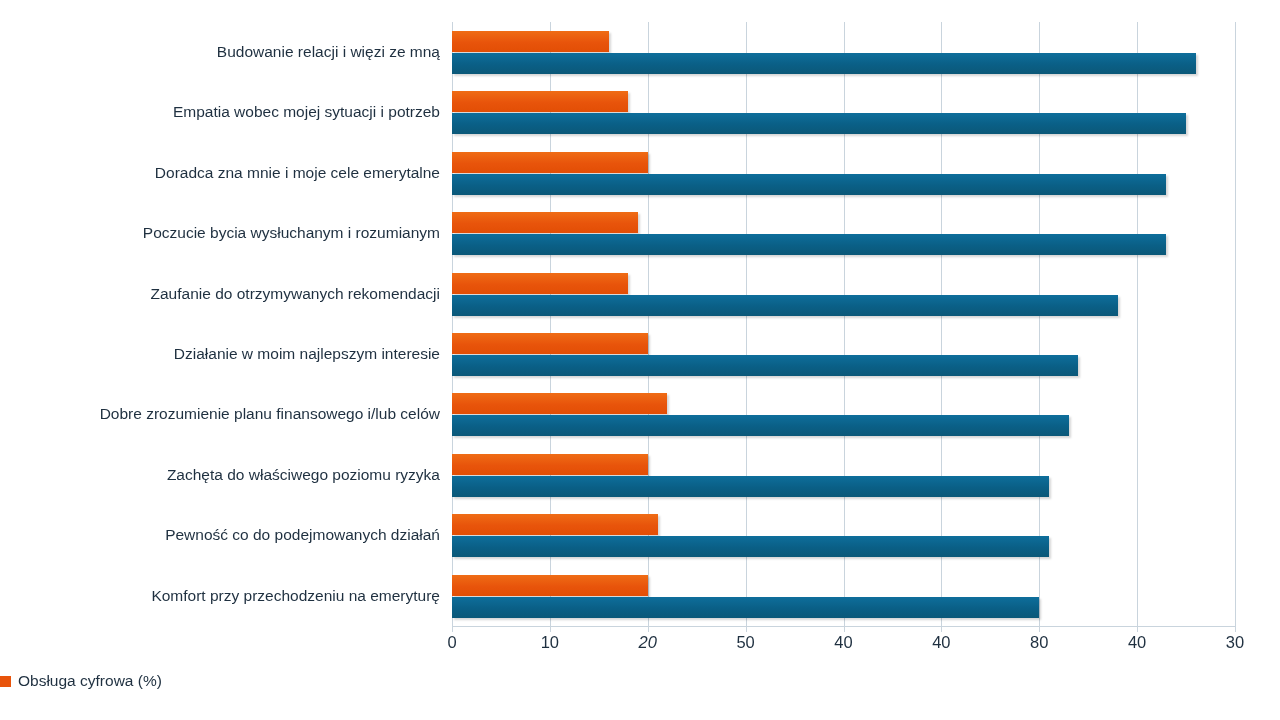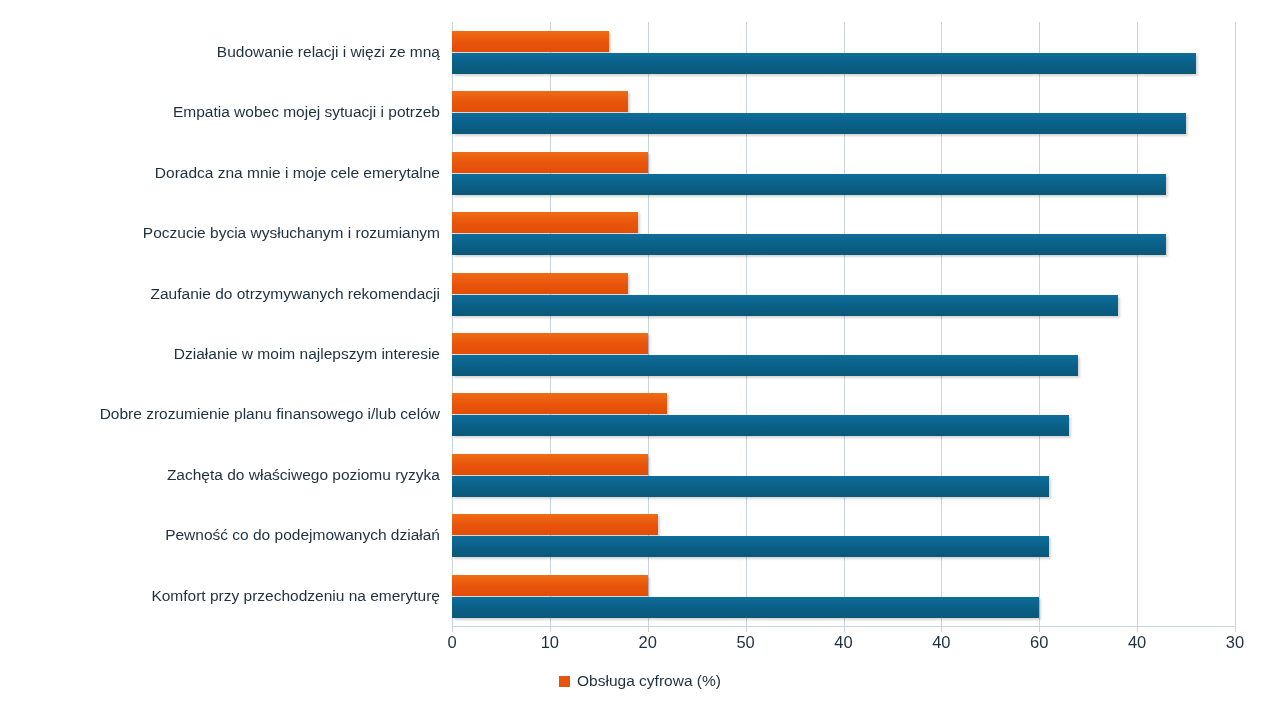--- a/index.html
+++ b/index.html
@@ -61,21 +61,21 @@
   .tick-label{
     position:absolute;top:633px;
     transform:translateX(-50%);
     font-size:16.5px;color:#1F3040;
     white-space:nowrap;
   }
 
   
   #legend{
     position:absolute;left:0;top:672px;width:1280px;
-    display:flex;justify-content:center;align-items:center;
+    display:flex;justify-content:space-between;align-items:center;
     gap:48px;
   }
   .legend-item{display:flex;align-items:center;gap:7px;}
   .legend-swatch{width:11px;height:11px;display:inline-block;}
   .legend-swatch.digital{background:#E8540B;}
   .legend-swatch.human{background:#0A5F86;}
   .legend-text{font-size:15.5px;color:#1F3040;white-space:nowrap;}
 </style>
 </head>
 <body>
@@ -178,29 +178,29 @@
       </div>
   </div>
 
   <div id="x-axis"></div>
   <div id="x-ticks">
       <div class="tick-mark" style="left: 452px;"></div>
       <div class="tick-label" style="left: 452px;">0</div>
       <div class="tick-mark" style="left: 549.875px;"></div>
       <div class="tick-label" style="left: 549.875px;">10</div>
       <div class="tick-mark" style="left: 647.75px;"></div>
-      <div class="tick-label" style="left: 647.75px;">20</div>
+      <div class="tick-label" style="left: 647.75px; font-style: italic;">20</div>
       <div class="tick-mark" style="left: 745.625px;"></div>
       <div class="tick-label" style="left: 745.625px;">50</div>
       <div class="tick-mark" style="left: 843.5px;"></div>
       <div class="tick-label" style="left: 843.5px; text-align: center;">40</div>
       <div class="tick-mark" style="left: 941.375px;"></div>
       <div class="tick-label" style="left: 941.375px;">40</div>
       <div class="tick-mark" style="left: 1039.25px;"></div>
-      <div class="tick-label" style="left: 1039.25px;">60</div>
+      <div class="tick-label" style="left: 1039.25px;">80</div>
       <div class="tick-mark" style="left: 1137.12px;"></div>
       <div class="tick-label" style="left: 1137.12px;">40</div>
       <div class="tick-mark" style="left: 1235px;"></div>
       <div class="tick-label" style="left: 1235px;">30</div>
     </div>
   <div id="cat-labels">
       <div class="cat-label" style="top: 43px; left: -158px; width: 598px; right: auto;">Budowanie relacji i więzi ze mną</div>
       <div class="cat-label" style="top: 103.4px; left: -158px; width: 598px; right: auto;">Empatia wobec mojej sytuacji i potrzeb</div>
       <div class="cat-label" style="top: 163.8px; left: -158px; width: 598px; right: auto;">Doradca zna mnie i moje cele emerytalne</div>
       <div class="cat-label" style="top: 224.2px; left: -158px; width: 598px; right: auto;">Poczucie bycia wysłuchanym i rozumianym</div>

